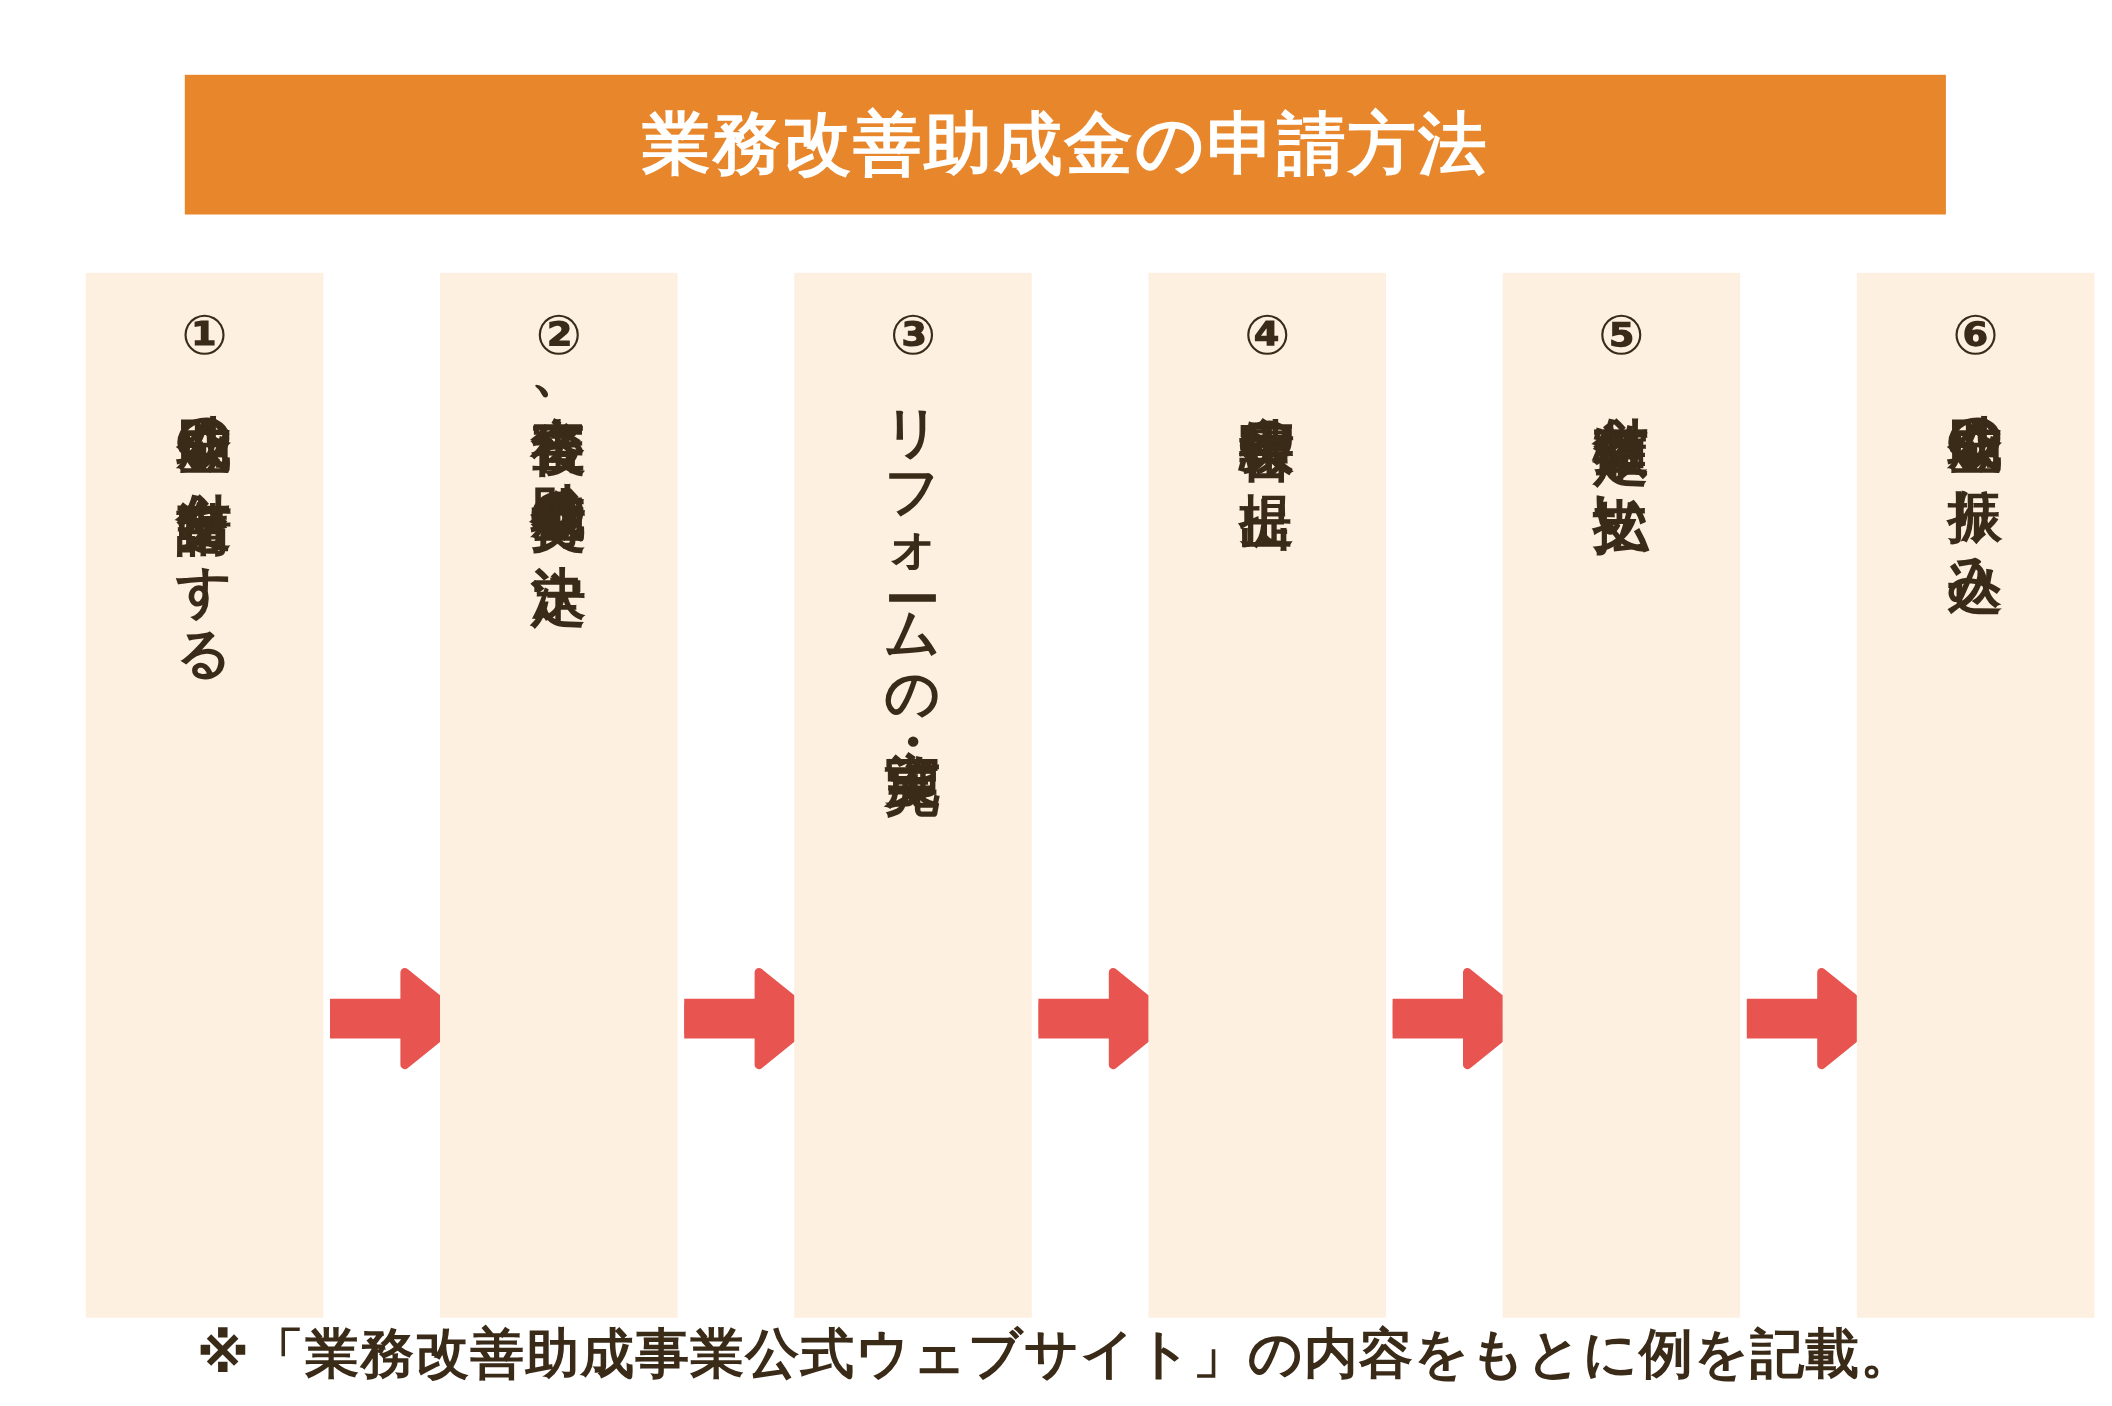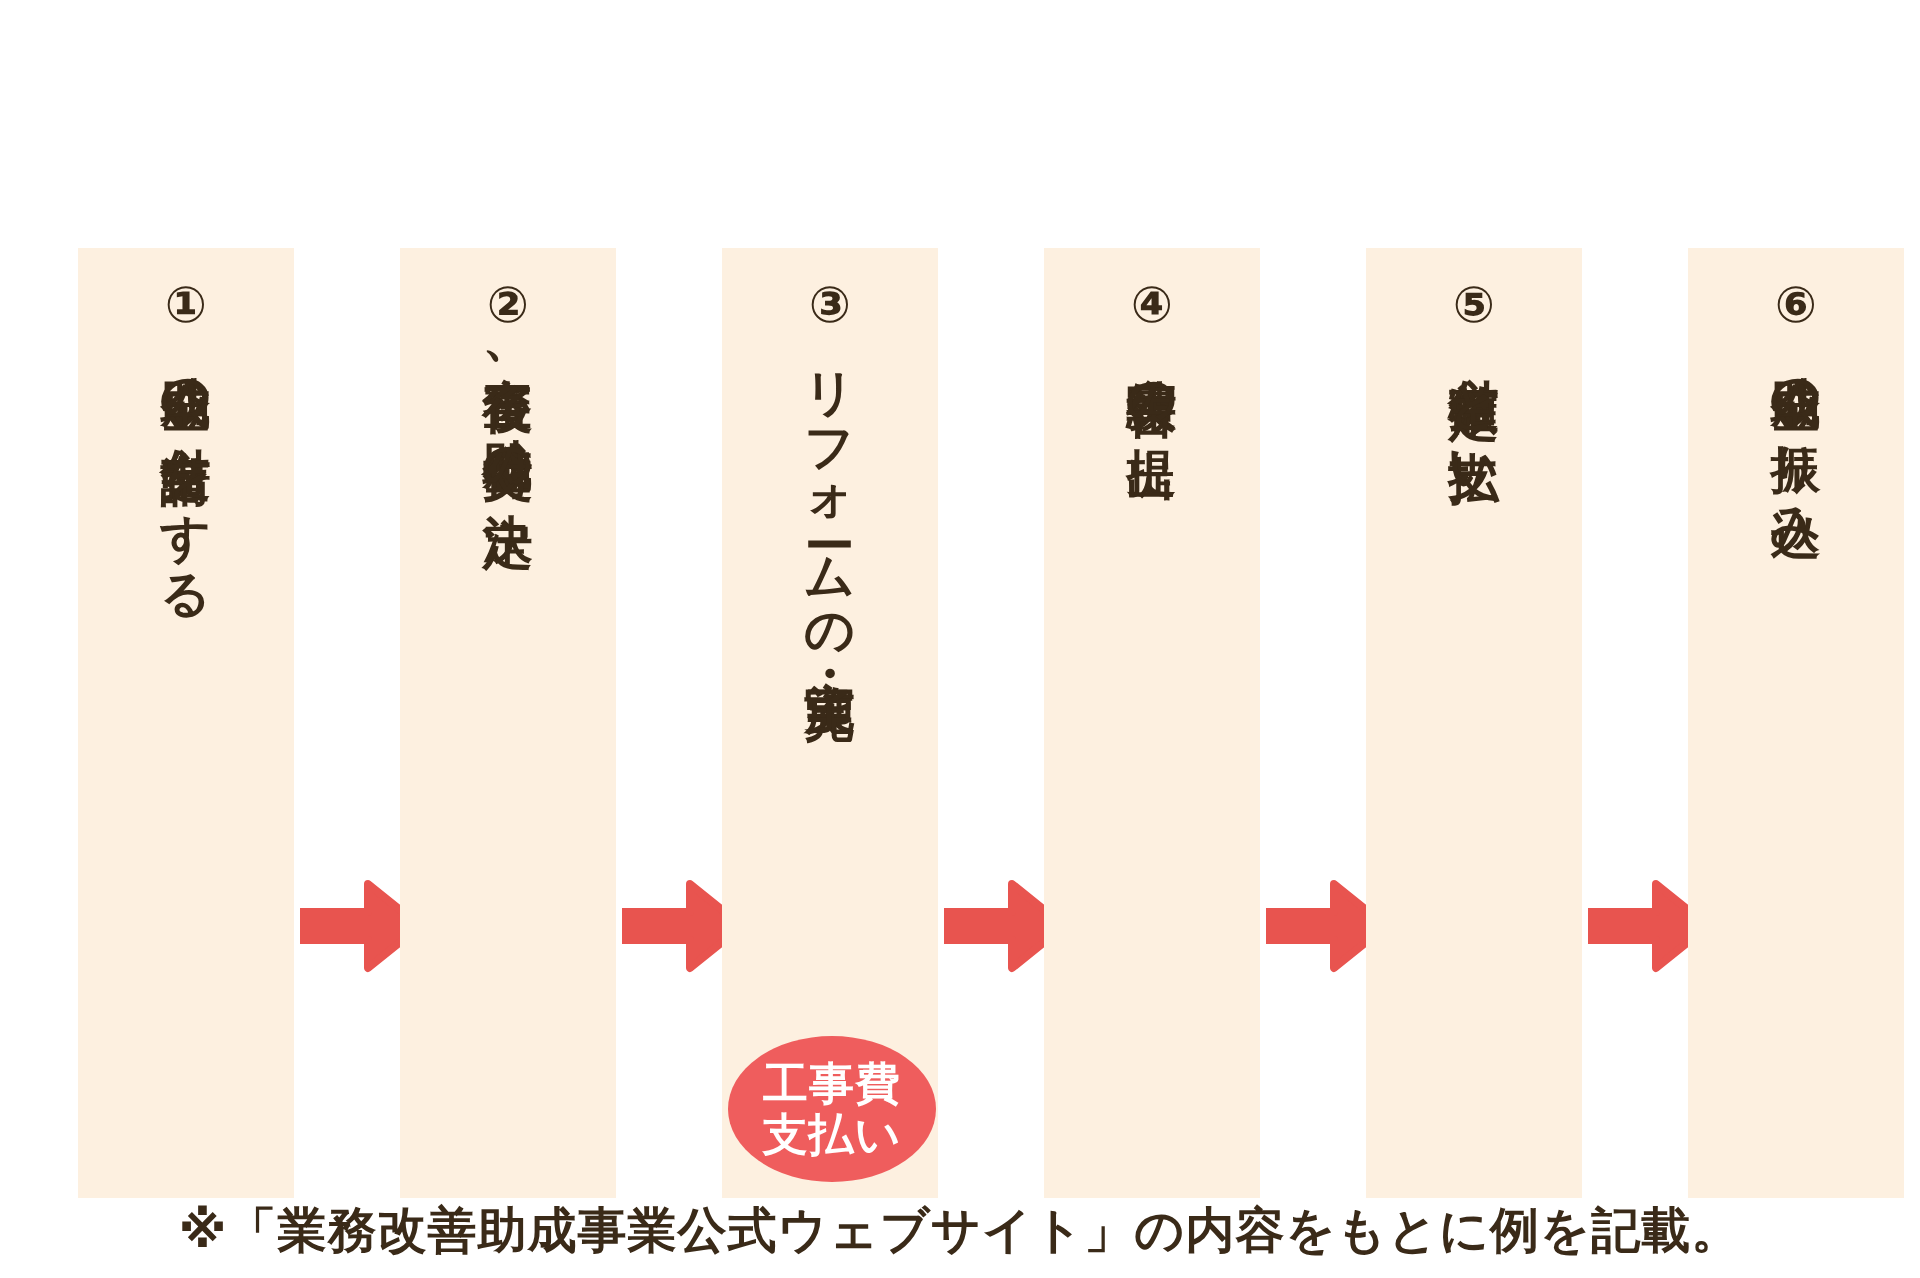--- a/index.html
+++ b/index.html
@@ -126,20 +126,23 @@
     color: #3a2a18;
     letter-spacing: 1px;
     white-space: nowrap;
   }
 </style>
 </head>
 <body>
 
 <div id="page">
 
+  <div class="title-banner">
+    <div class="title-text">業務改善助成金の申請方法</div>
+  </div>
 
   <div class="flow">
 
     <div class="step-col" style="left:78px;">
       <div class="step-inner">
         <div class="step-text">①助成金の交付申請をする</div>
       </div>
     </div>
 
     <div class="arrow" style="left:300px;">
@@ -197,20 +200,16 @@
     </div>
 
     <div class="step-col" style="left:1688px;">
       <div class="step-inner">
         <div class="step-text">⑥助成金の振り込み</div>
       </div>
     </div>
 
   </div>
 
-  <div class="badge">
-    <div class="badge-line">工事費</div>
-    <div class="badge-line">支払い</div>
-  </div>
 
   <div class="footnote">※「業務改善助成事業公式ウェブサイト」の内容をもとに例を記載。</div>
 
 </div>
 
 </body></html>

